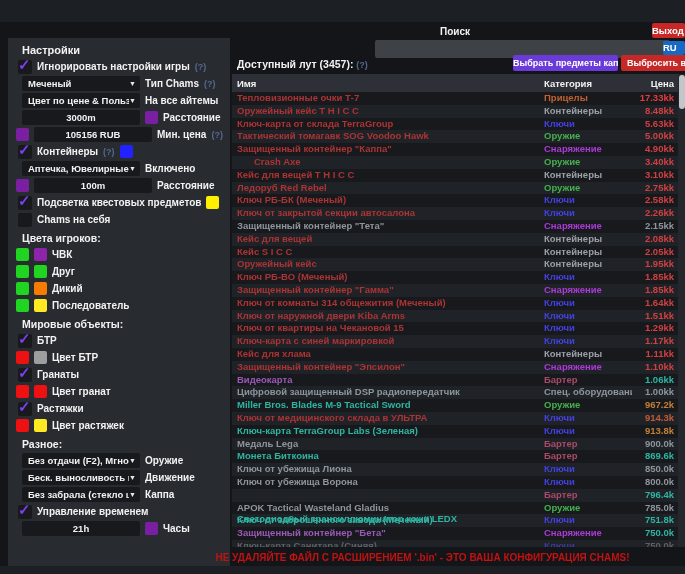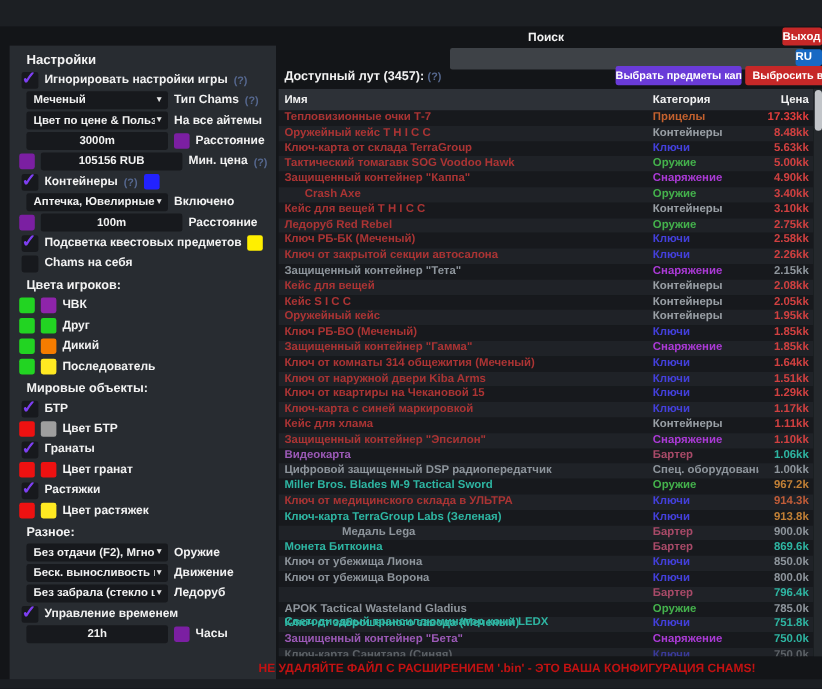--- a/index.html
+++ b/index.html
@@ -238,21 +238,21 @@
       <span class="ddtext">Беск. выносливость и нет уста</span>
       <span class="caret">▼</span>
     </div>
     <span class="slabel">Движение</span>
   </div>
   <div class="row">
     <div class="dd">
       <span class="ddtext">Без забрала (стекло шлема)</span>
       <span class="caret">▼</span>
     </div>
-    <span class="slabel">Ледоруб</span>
+    <span class="slabel">Каппа</span>
   </div>
   <div class="row neg">
     <span class="cb on">
         <span class="tick">✓</span>
       </span>
     <span class="slabel">Управление временем</span>
   </div>
   <div class="row">
     <div class="inp">
         <span>21h</span>
@@ -439,21 +439,21 @@
     <span class="c-price" style="color: rgb(192, 92, 56);">914.3k</span>
   </div>
 
   <div class="trow">
     <span class="c-name" style="color: rgb(46, 181, 162);">Ключ-карта TerraGroup Labs (Зеленая)</span>
     <span class="c-cat" style="color: rgb(68, 64, 221);">Ключи</span>
     <span class="c-price" style="color: rgb(194, 128, 54);">913.8k</span>
   </div>
 
   <div class="trow">
-    <span class="c-name" style="color: rgb(142, 149, 156); margin-left: 48px;">Медаль Lega</span>
+    <span class="c-name" style="color: rgb(142, 149, 156);">Медаль Lega</span>
     <span class="c-cat" style="color: rgb(168, 74, 104);">Бартер</span>
     <span class="c-price" style="color: rgb(142, 149, 156);">900.0k</span>
   </div>
 
   <div class="trow">
     <span class="c-name" style="color: rgb(46, 181, 162);">Монета Биткоина</span>
     <span class="c-cat" style="color: rgb(168, 74, 104);">Бартер</span>
     <span class="c-price" style="color: rgb(46, 181, 162);">869.6k</span>
   </div>
 

